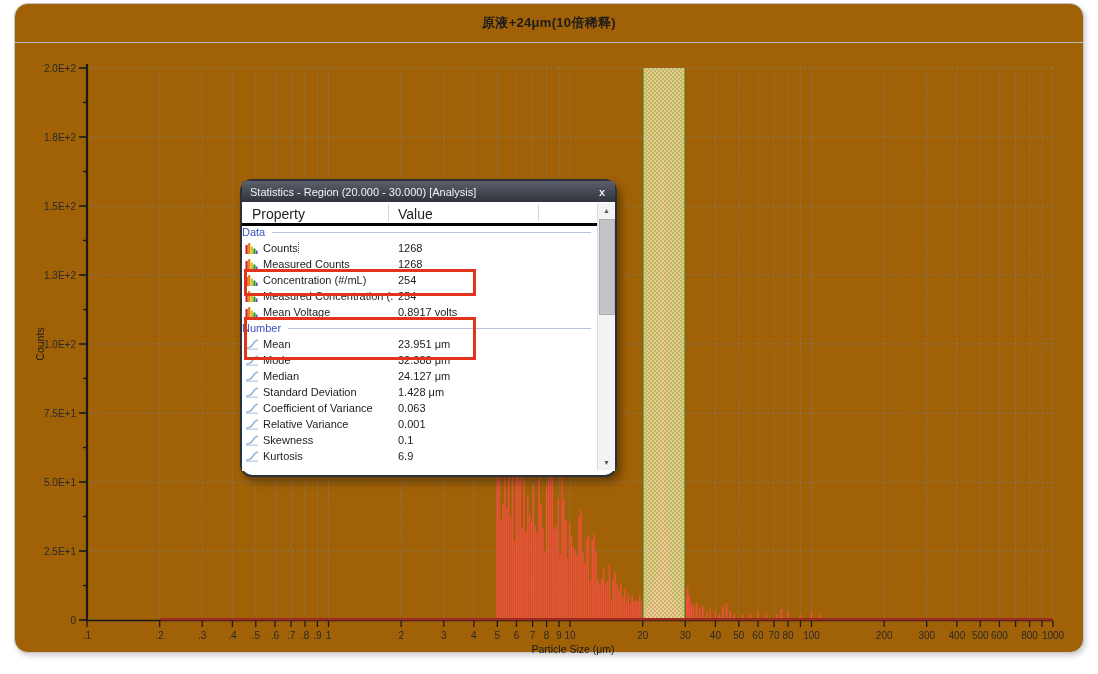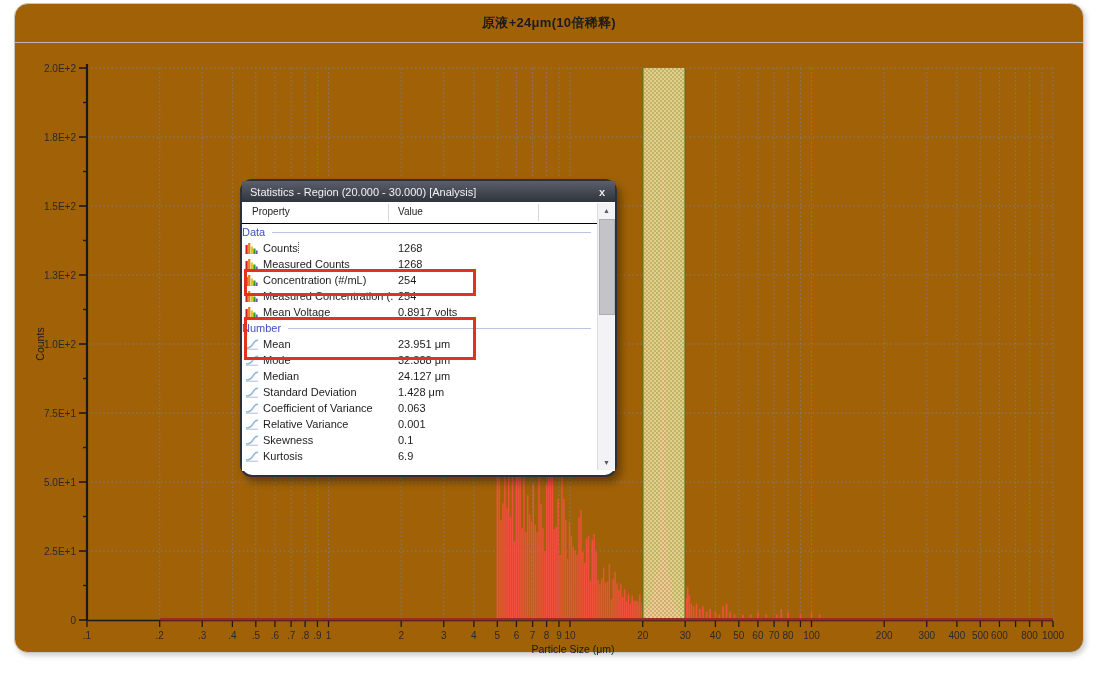--- a/index.html
+++ b/index.html
@@ -18,21 +18,21 @@
 
   
   .dialog{position:absolute;left:240px;top:169px;width:373px;height:294px;z-index:5;
           border:2px solid #2c3039;background:#fff;border-radius:12px;
           box-shadow:4px 5px 9px rgba(0,0,0,0.38);margin-top:10px;}
   .dialog-titlebar{height:21px;background:linear-gradient(#5a5f6a,#30343d);color:#f2f2f2;
           display:flex;align-items:center;font-size:11px;padding:0 8px;cursor:default;}
   .dialog-titlebar .t{flex:1;white-space:nowrap;overflow:hidden;}
   .dialog-close{color:#e8e8e8;font-size:11px;font-weight:bold;padding:0 2px;cursor:pointer;}
   .dialog-body{position:relative;height:269px;background:#fff;overflow:hidden;}
-  .cols-header{position:relative;height:21px;border-bottom:1px solid #000000;font-size:10px;color:#222;}
+  .cols-header{position:relative;height:21px;border-bottom:3px solid #000000;font-size:14px;color:#222;}
   .cols-header .ph{position:absolute;left:10px;top:4px;}
   .cols-header .vh{position:absolute;left:156px;top:4px;}
   .col-sep{position:absolute;top:2px;width:1px;height:17px;background:#d6d6d6;}
   .rows{position:absolute;left:0;top:22px;right:18px;}
   .sec{display:flex;align-items:center;height:16px;padding-left:0;}
   .sec-label{color:#3c50c2;font-size:11px;white-space:nowrap;}
   .sec-rule{flex:1;height:1px;background:#b9c4e4;margin:0 6px 0 7px;}
   .row{display:flex;align-items:center;height:16px;font-size:11px;color:#1c1c1c;}
   .row .ic{width:14px;height:12px;margin-left:3px;margin-right:4px;flex:0 0 auto;display:flex;align-items:flex-end;}
   .row .prop{width:130px;white-space:nowrap;overflow:hidden;}

